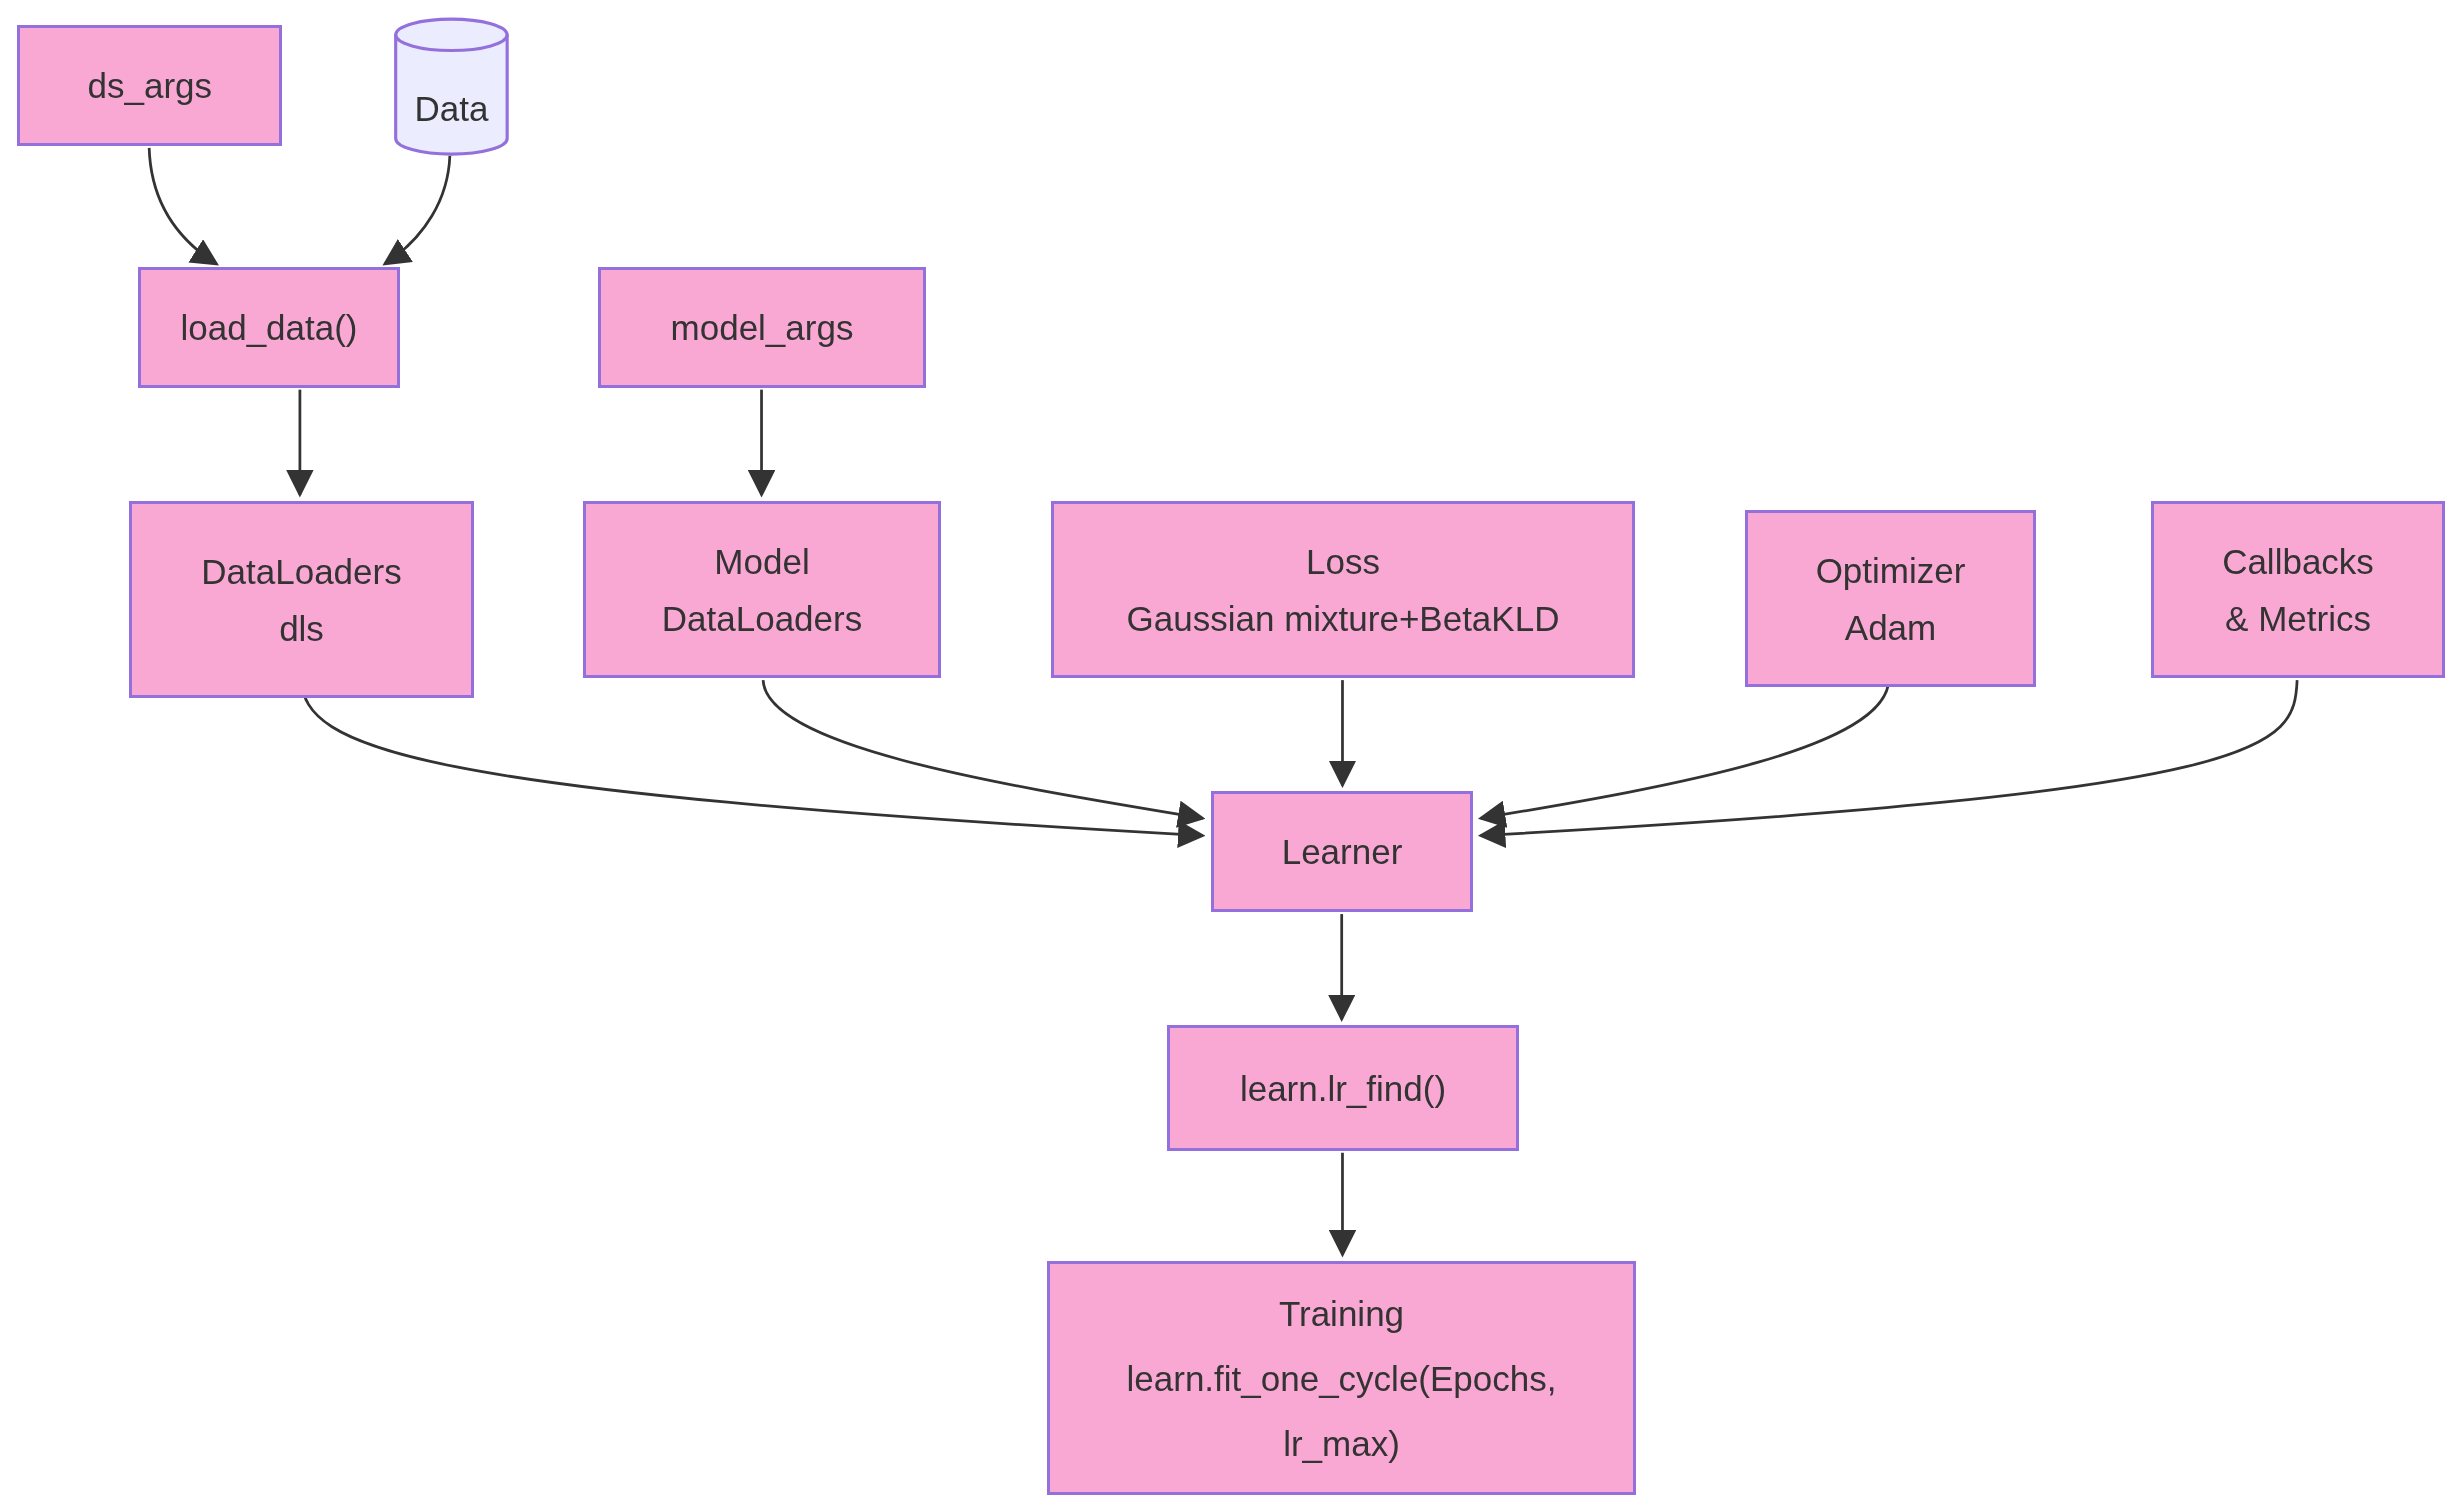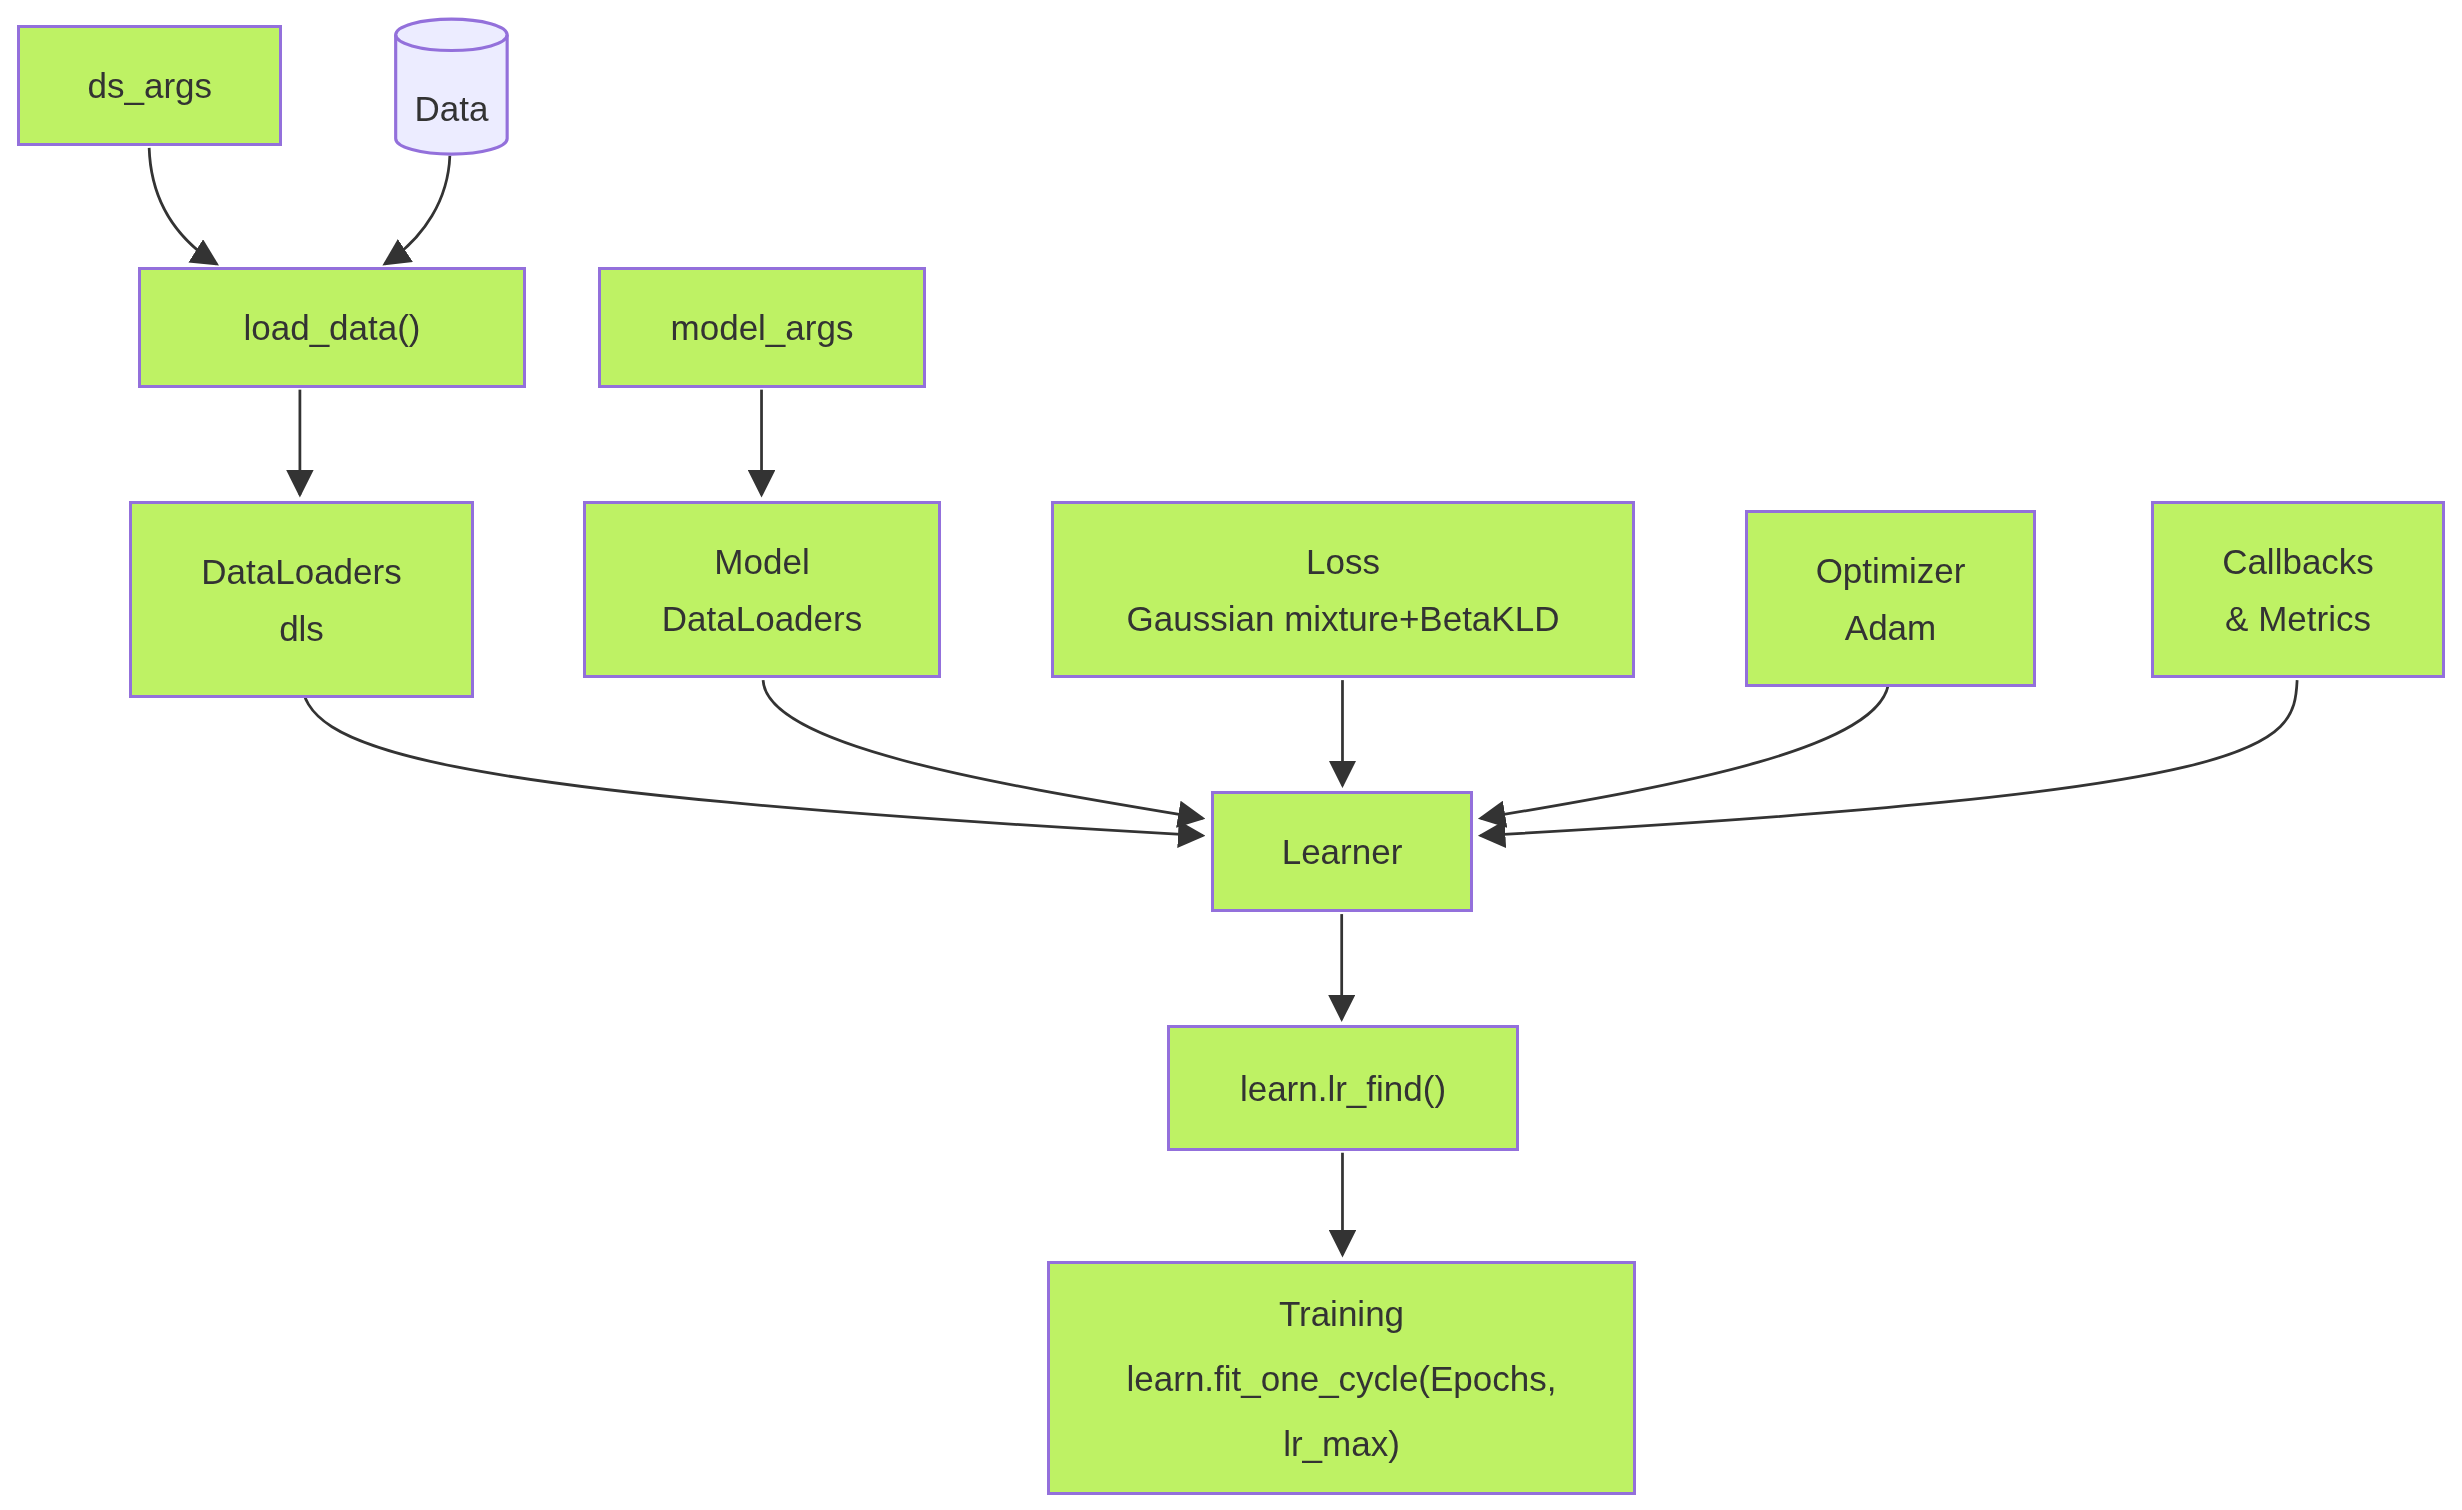--- a/index.html
+++ b/index.html
@@ -8,21 +8,21 @@
     background:#ffffff;
     position:relative;
     font-family:"Liberation Sans", sans-serif;
     color:#333333;
     overflow:hidden;
   }
   .canvas{position:absolute;inset:0;}
   svg.layer{position:absolute;left:0;top:0;}
   .node{
     position:absolute;
-    background:#bef264;
+    background:#f9a8d4;
     border:3.1px solid #9370DB;
     box-sizing:border-box;
     display:flex;
     flex-direction:column;
     align-items:center;
     justify-content:center;
     text-align:center;
     font-size:35px;
     line-height:57px;
     color:#333333;
@@ -71,21 +71,21 @@
   </svg>
 
   <div class="node" style="left:17.3px;top:25px;width:265px;height:121px;">
     <div>ds_args</div>
   </div>
 
   <div class="cyl-label" style="left:396px;top:80px;width:111px;height:57px;">
     <div>Data</div>
   </div>
 
-  <div class="node" style="left:138px;top:267px;width:388px;height:121px;align-items:center;">
+  <div class="node" style="left:138px;top:267px;width:262px;height:121px;align-items:center;">
     <div>load_data()</div>
   </div>
 
   <div class="node" style="left:598px;top:267px;width:328px;height:121px;">
     <div>model_args</div>
   </div>
 
   <div class="node" style="left:129px;top:501px;width:345px;height:197px;">
     <div>DataLoaders</div>
     <div>dls</div>

